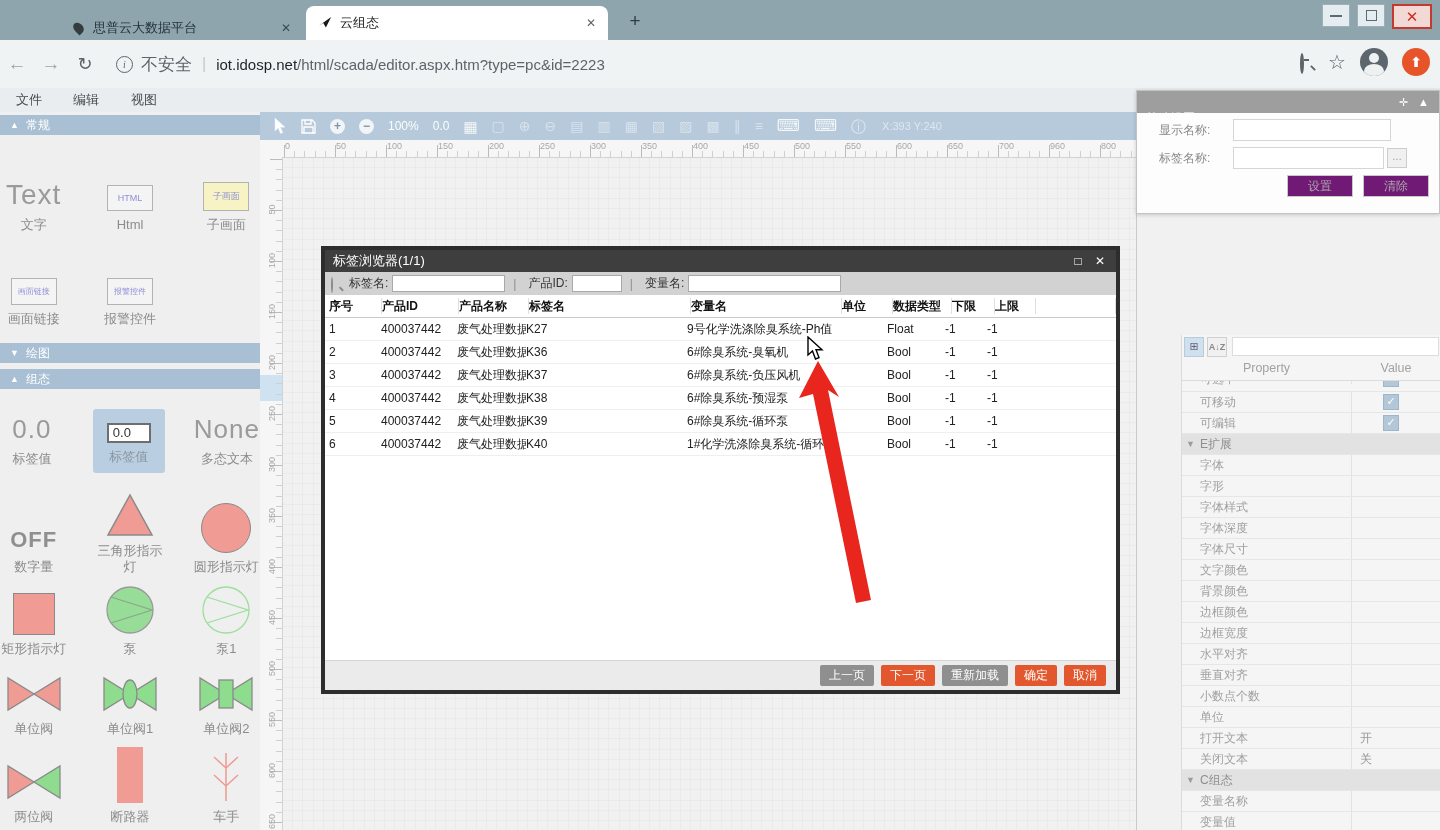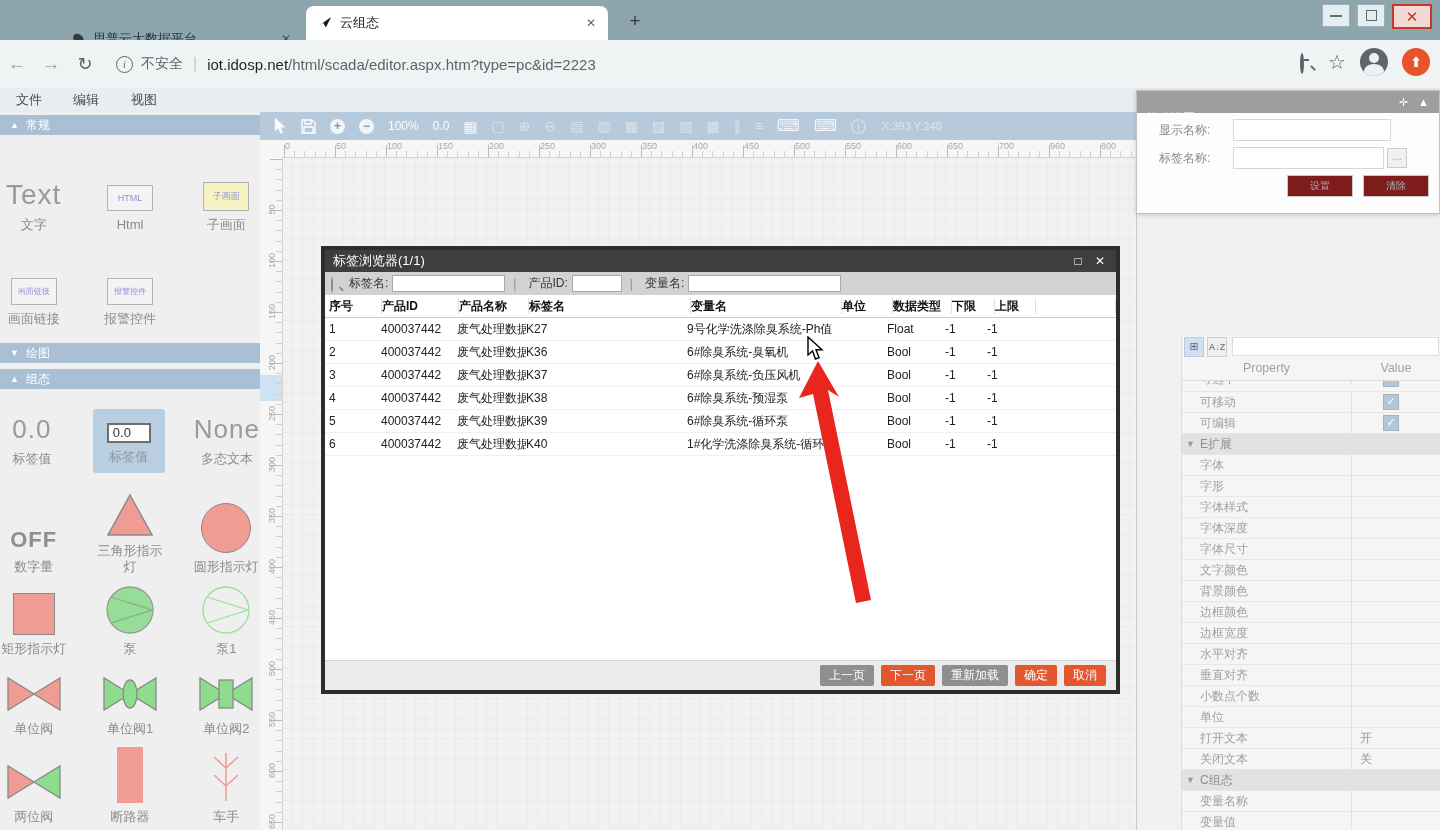--- a/index.html
+++ b/index.html
@@ -1,42 +1,42 @@
 <!DOCTYPE html>
 <html><head>
 <meta charset="utf-8">
 <style>
   html,body{margin:0;padding:0;}
   body{font-family:"Liberation Sans","DejaVu Sans",sans-serif; width:1440px; height:830px; overflow:hidden; background:#f1f1f1;}
   #app{position:relative; width:1440px; height:830px; overflow:hidden;}
 
   
   .titlebar{position:absolute; left:0; top:0; width:1440px; height:40px; background:#8ea5ad;}
-  .tab{position:absolute; top:11px; height:56px; display:flex; align-items:center; font-size:13px; color:#24333a;}
+  .tab{position:absolute; top:0; height:56px; display:flex; align-items:center; font-size:13px; color:#24333a;}
   .tab.inactive{left:58px; width:245px;}
   .tab.active{left:306px; width:302px; top:6px; height:34px; background:#fff; border-radius:8px 8px 0 0; color:#202124;}
   .tab .fav{width:14px; height:14px; margin:0 8px 0 12px; flex:0 0 auto;}
   .fav-drop{width:9px; height:12px; background:#343c40; border-radius:60% 60% 60% 0; transform:rotate(-45deg); margin:0 10px 0 16px;}
   .tab-title{flex:1; white-space:nowrap; overflow:hidden;}
   .tab-x{width:18px; height:18px; margin-right:8px; display:flex; align-items:center; justify-content:center; color:#3c4a50; font-size:12px; border-radius:50%;}
   .tab.active .tab-x{color:#5f6368;}
   .newtab{position:absolute; left:622px; top:8px; width:26px; height:26px; display:flex; align-items:center; justify-content:center; font-size:19px; color:#2f3d43;}
   .wctrls{position:absolute; right:8px; top:4px; display:flex; gap:7px;}
   .wbtn{width:26px; height:21px; background:#e6edf0; border:1px solid #9db0b7; display:flex; align-items:center; justify-content:center;}
   .wbtn .bar{width:12px; height:2px; background:#5a6b72;}
   .wbtn .sq{width:9px; height:9px; border:1.5px solid #5a6b72; position:relative; background:#e6edf0;}
   .wbtn .sq:before{content:""; position:absolute; left:2px; top:-4px; width:9px; height:9px; border:1.5px solid #5a6b72; z-index:-1;}
   .wbtn.close{width:36px; border:2px solid #c43a2d; background:#f3d9d5; color:#cf2b1b; font-weight:bold; font-size:15px;}
 
   .addressbar{position:absolute; left:0; top:40px; width:1440px; height:48px; background:#f0f3f4; border-bottom:1px solid #d9dde0; display:flex; align-items:center;}
   .navic{font-size:19px; color:#99a1a6; width:34px; text-align:center;}
   .navic.reload{color:#5f6368; font-size:18px;}
   .urlzone{display:flex; align-items:center; margin-left:14px; font-size:14px; color:#5f6368; white-space:nowrap;}
   .info-circ{width:15px; height:15px; border:1.5px solid #5f6368; border-radius:50%; font-size:10px; display:flex; align-items:center; justify-content:center; margin-right:8px; color:#5f6368; font-style:italic; font-family:"Liberation Serif",serif;}
-  .sec-label{font-size:14px; margin-right:10px;}
+  .sec-label{font-size:17px; margin-right:10px;}
   .url-div{color:#c3c8cb; margin-right:10px; font-size:16px;}
   .url-domain{color:#1f2327; font-size:15px;}
   .url-path{color:#5f6368; font-size:15px;}
   .abar-right{position:absolute; right:10px; top:48px; display:flex; align-items:center; gap:14px;}
   .mag{position:relative; width:14px; height:14px;}
   .mag .lens{width:11px; height:11px; border:2px solid #5f6368; border-radius:50%; position:relative;}
   .mag .lens:after{content:""; position:absolute; left:2px; top:4px; width:5px; height:2px; background:#5f6368;}
   .mag .hand{position:absolute; width:6px; height:2px; background:#5f6368; transform:rotate(45deg); left:10px; top:12px;}
   .star{font-size:20px; color:#5f6368; line-height:1;}
   .avatar{width:28px; height:28px; border-radius:50%; background:#5c666c; position:relative; overflow:hidden;}
@@ -116,21 +116,21 @@
 
   
   .quick{position:absolute; left:1136px; top:90px; width:302px; height:122px; background:#fdfdfd; border:1px solid #c3c3c3; box-shadow:0 1px 4px rgba(0,0,0,.18); z-index:60;}
   .q-head{height:22px; background:#9e9e9e; color:#fff; font-size:12px; display:flex; align-items:center; padding:0 10px;}
   .q-head .t{flex:1;margin-top:32px;}
   .q-ic{margin-left:10px; font-size:11px;}
   .q-row{position:absolute; left:0; width:100%; display:flex; align-items:center;}
   .q-lbl{font-size:12px; color:#8a8a8a; width:96px; padding-left:22px; box-sizing:border-box;}
   .q-input{height:18px; border:1px solid #d6d6d6; background:#fff; flex:0 0 auto;}
   .q-more{width:18px; height:18px; border:1px solid #ccc; background:#f0f0f0; color:#999; font-size:10px; text-align:center; line-height:16px; margin-left:3px;}
-  .q-btn{height:20px; width:64px; background:#7f1d1d; border:1px solid #c9c9c9; color:#a9a9a9; font-size:10px; display:flex; align-items:center; justify-content:center;}
+  .q-btn{height:20px; width:64px; background:#701a75; border:1px solid #c9c9c9; color:#a9a9a9; font-size:12px; display:flex; align-items:center; justify-content:center;}
 
   
   .rightpanel{position:absolute; left:1136px; top:112px; width:304px; height:718px; background:#f1f1f1; border-left:1px solid #c9c9c9;}
   .props{position:absolute; left:1181px; top:335px; width:259px; height:495px; background:#f5f5f5; border-left:1px solid #dcdcdc; z-index:10;}
   .p-toolbar{height:23px; display:flex; align-items:center; padding-left:2px;}
   .p-tbic{width:18px; height:18px; border:1px solid #b9cbdb; background:#cfe0f0; color:#667; font-size:11px; display:flex; align-items:center; justify-content:center; margin-right:3px;}
   .p-tbic.plain{background:#f0f0f0; border-color:#cfcfcf; color:#888; font-size:9px; font-weight:bold;}
   .p-filter{flex:1; height:17px; background:#fff; border:1px solid #ddd; margin:0 2px;}
   .p-head{height:22px; position:relative; font-size:12.5px; color:#a2a2a2; border-bottom:1px solid #dcdcdc;}
   .p-head .ph1{position:absolute; left:0; width:169px; text-align:center; top:3px;}

